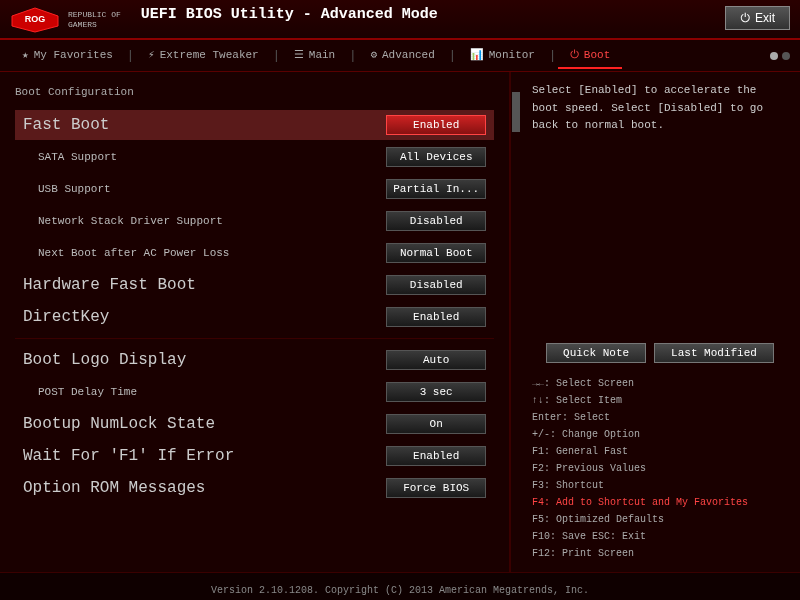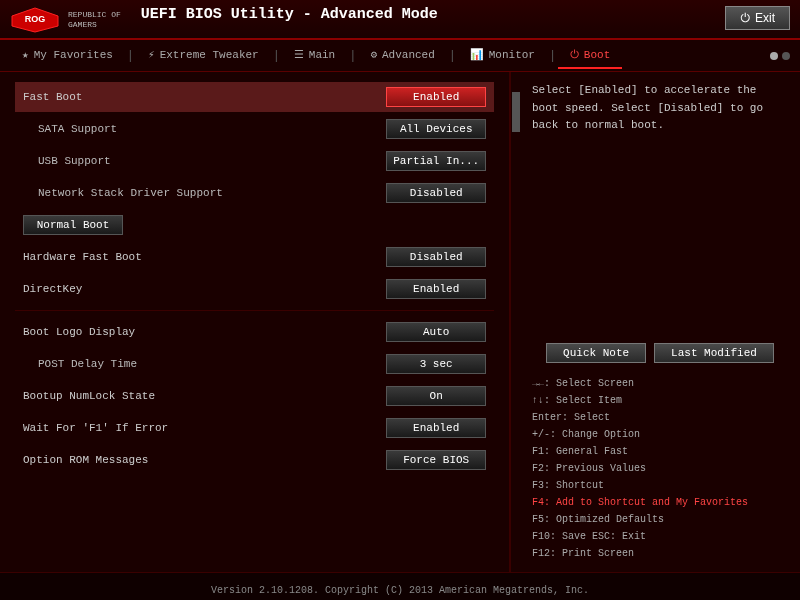--- a/index.html
+++ b/index.html
@@ -124,21 +124,21 @@
     .config-row.highlighted {
       background: #5a1a1a;
     }
     .config-row.indented .row-label {
       padding-left: 15px;
       color: #bbb;
       font-size: 11px;
     }
     .row-label {
       color: #ccc;
-      font-size: 11px;
+      font-size: 16px;
     }
     .config-btn {
       background: linear-gradient(180deg, #3a3a3a 0%, #1a1a1a 100%);
       border: 1px solid #555;
       color: #fff;
       padding: 3px 0;
       width: 100px;
       text-align: center;
       cursor: pointer;
       font-size: 11px;
@@ -257,20 +257,21 @@
   <div class="nav-dots">
     <div class="nav-dot active"></div>
     <div class="nav-dot"></div>
   </div>
 </div>
 
 <div class="main-content">
 
   <div style="display:flex; width:520px;">
     <div class="left-panel">
+      <div class="section-title">Boot Configuration</div>
 
       <div class="config-row highlighted">
         <span class="row-label">Fast Boot</span>
         <button class="config-btn red-bg">Enabled</button>
       </div>
 
       <div class="config-row indented">
         <span class="row-label indented" style="padding-left:15px;">SATA Support</span>
         <button class="config-btn">All Devices</button>
       </div>
@@ -279,20 +280,21 @@
         <span class="row-label" style="padding-left:15px;">USB Support</span>
         <button class="config-btn">Partial In...</button>
       </div>
 
       <div class="config-row indented">
         <span class="row-label" style="padding-left:15px;">Network Stack Driver Support</span>
         <button class="config-btn">Disabled</button>
       </div>
 
       <div class="config-row indented">
+        <span class="row-label" style="padding-left:15px;">Next Boot after AC Power Loss</span>
         <button class="config-btn">Normal Boot</button>
       </div>
 
       <div class="config-row">
         <span class="row-label">Hardware Fast Boot</span>
         <button class="config-btn">Disabled</button>
       </div>
 
       <div class="config-row">
         <span class="row-label">DirectKey</span>

